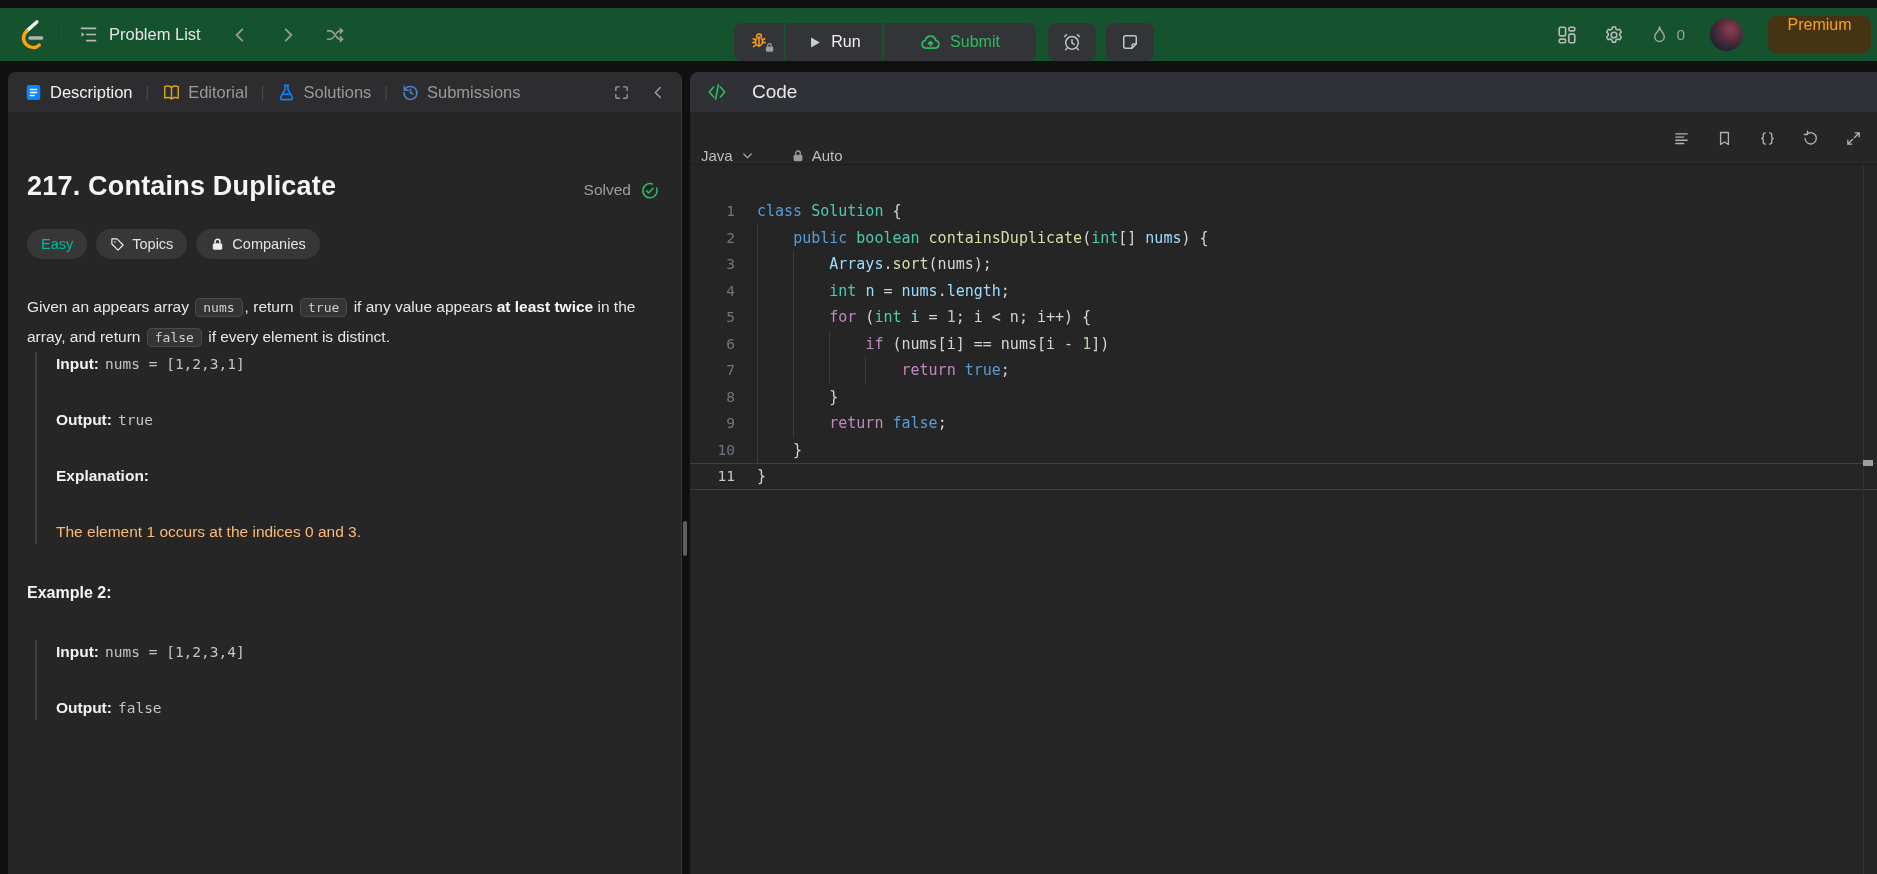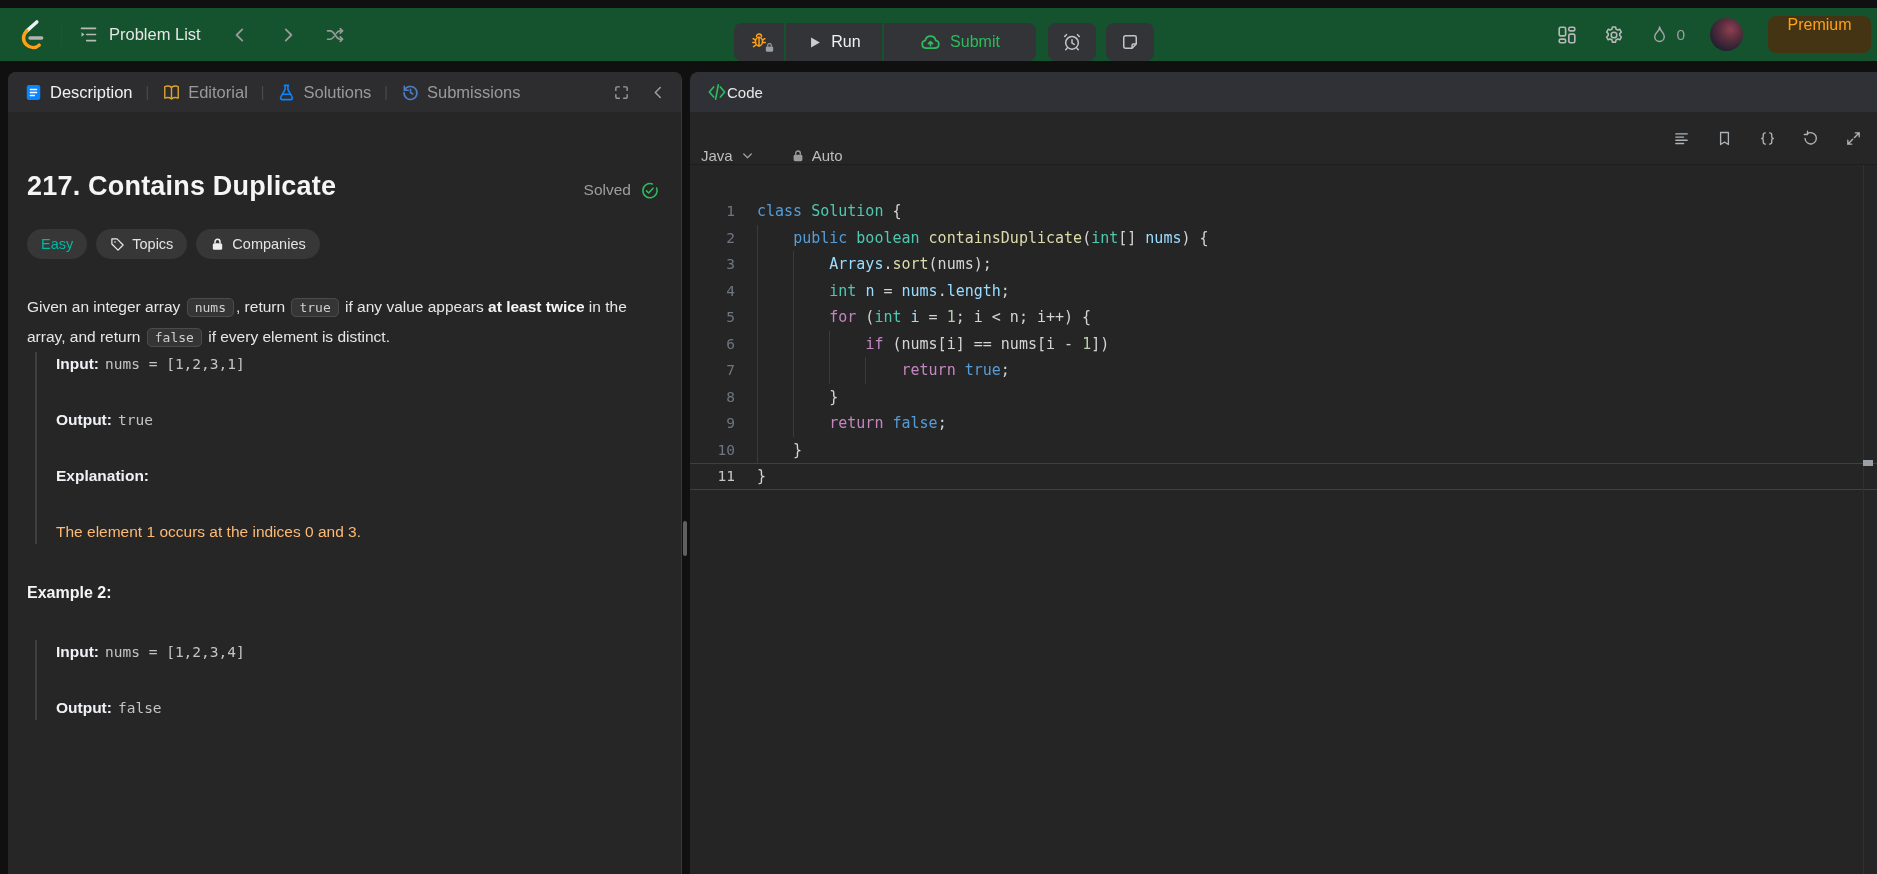--- a/index.html
+++ b/index.html
@@ -98,21 +98,21 @@
   .ex-row:last-child { margin-bottom:0; }
   .ex-label { font-weight:700; color:#eff1f6; font-size:15.5px; }
   .ex-val { font-family:"DejaVu Sans Mono", monospace; font-size:14.5px; color:#c4c4c4; margin-left:6px; }
   .ex-plain { color:#fdba74; font-size:15.5px; }
   .example-block + .example-heading { margin-top:40px; }
 
   
   #code-header { height:40px; background:#2f3136; display:flex; align-items:center;
                  padding-left:17px; border-radius:8px 0 0 0; }
   #code-header .c-icon { width:20px; height:20px; }
-  #code-tab-label { color:#e8e8e8; font-size:15px; margin-left:0; }
+  #code-tab-label { color:#e8e8e8; font-size:19px; margin-left:25px; }
 
   #editor-toolbar { height:52px; position:relative; display:flex; align-items:flex-end;
                     padding-left:11px; }
   #lang-select { display:flex; align-items:center; gap:7px; cursor:pointer; }
   #lang-label { color:#bdbdbd; font-size:15px; }
   #lang-select .chev-d { width:15px; height:15px; color:#9a9a9a; }
   #auto-toggle { display:flex; align-items:center; gap:7px; margin-left:36px; cursor:pointer; }
   #auto-toggle .lk { width:14px; height:14px; color:#9a9a9a; }
   #auto-label { color:#bdbdbd; font-size:15px; }
   #editor-actions { position:absolute; right:15px; top:0; height:52px; display:flex;
@@ -314,21 +314,21 @@
           <span class="p-icon">
             <svg viewBox="0 0 24 24">
               <rect x="4.5" y="10" width="15" height="10.5" rx="2.4" fill="currentColor"></rect>
               <path d="M8 10V7.5a4 4 0 0 1 8 0V10" fill="none" stroke="currentColor" stroke-width="2.4"></path>
             </svg>
           </span>
           <span>Companies</span>
         </div>
       </div>
 
-    <div id="desc-p"><span>Given an integer array </span><span class="code-chip">nums</span><span>, return </span><span class="code-chip">true</span><span> if any value appears </span><span class="seg-bold">at least twice</span><span> in the array, and return </span><span class="code-chip">false</span><span> if every element is distinct.</span></div>
+    <div id="desc-p"><span>Given an appears array </span><span class="code-chip">nums</span><span>, return </span><span class="code-chip">true</span><span> if any value appears </span><span class="seg-bold">at least twice</span><span> in the array, and return </span><span class="code-chip">false</span><span> if every element is distinct.</span></div>
 
     <div id="examples">
         <div class="example-block">
           <div class="ex-row"><span class="ex-label">Input:</span><span class="ex-val">nums = [1,2,3,1]</span></div>
           <div class="ex-row"><span class="ex-label">Output:</span><span class="ex-val">true</span></div>
           <div class="ex-row"><span class="ex-label">Explanation:</span></div>
           <div class="ex-row"><span class="ex-plain">The element 1 occurs at the indices 0 and 3.</span></div>
         </div>
         <div class="example-heading">Example 2:</div>
         <div class="example-block">

